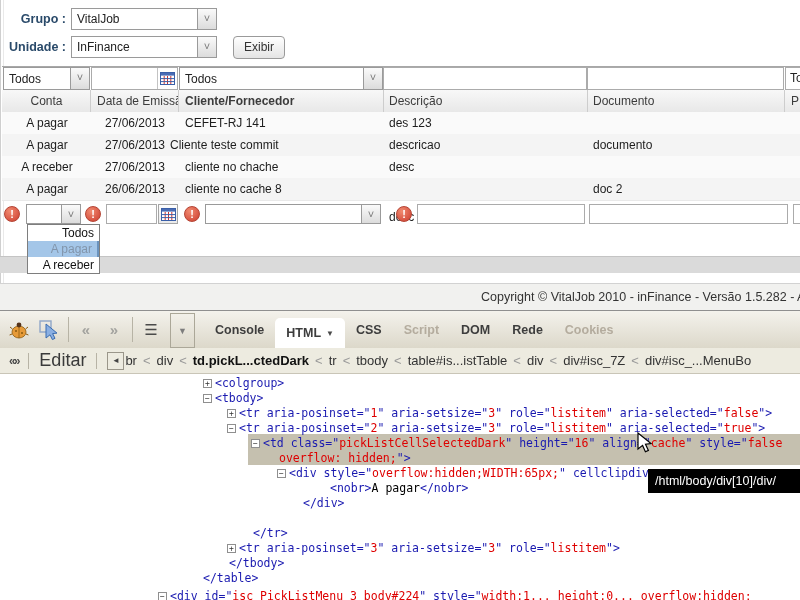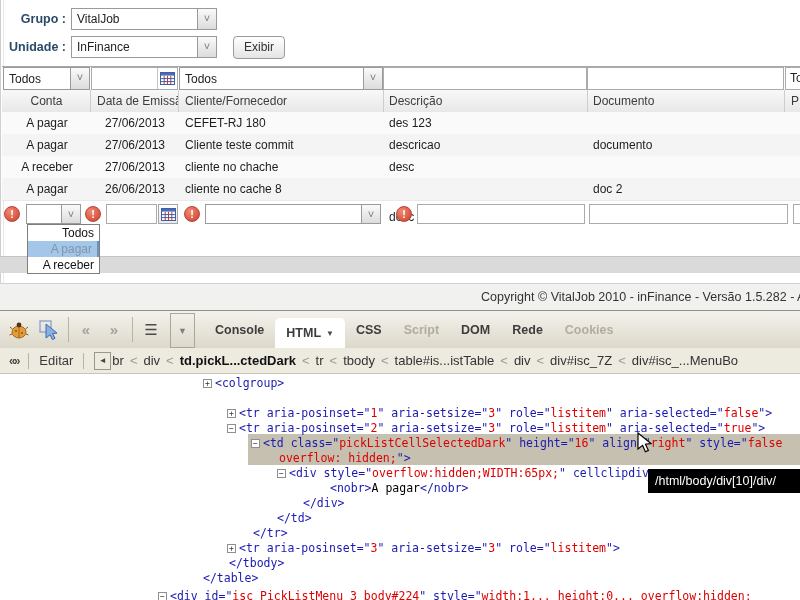--- a/index.html
+++ b/index.html
@@ -51,21 +51,21 @@
             display:flex;align-items:center;justify-content:center;color:#7d7d7d;font-size:9px;box-sizing:border-box;}
   .tabs{position:absolute;left:204px;bottom:0;height:37px;display:flex;align-items:stretch;}
   .tab{display:flex;align-items:center;padding:0 11px;font-weight:bold;font-size:12.5px;color:#3d3d3d;white-space:nowrap;}
   .tab.disabled{color:#b4ac9e;}
   .tab.active{background:#fff;border-radius:5px 5px 0 0;height:30px;align-self:flex-end;}
   .tab .caret{font-size:8px;margin-left:5px;color:#4a4a4a;}
   .crumbbar{position:absolute;left:0;top:37px;width:800px;height:26px;background:#edebe0;
             border-bottom:1px solid #c9c5b7;box-sizing:border-box;display:flex;align-items:center;}
   .pairico{margin-left:9px;font-size:12px;font-weight:bold;color:#4a4a4a;letter-spacing:-2px;}
   .crumb-sep-line{width:1px;height:16px;background:#b7b3a5;margin:0 10px;}
-  .editar{font-size:13px;color:#3a3a3a;}
+  .editar{font-size:18px;color:#3a3a3a;}
   .backbox{width:17px;height:18px;border:1px solid #9a968a;box-sizing:border-box;display:flex;align-items:center;
            justify-content:center;font-size:8px;color:#444;margin-right:1px;}
   .path{display:flex;align-items:center;white-space:nowrap;overflow:hidden;font-size:13px;color:#333;flex:1;}
   .path .psep{color:#999;margin:0 6px;}
   .path .bold{font-weight:bold;color:#111;}
   .tree{position:absolute;left:0;top:63px;width:800px;height:227px;background:#fff;overflow:hidden;
         font-family:"DejaVu Sans Mono",monospace;font-size:11.5px;}
   .hlblock{position:absolute;left:248px;top:60px;width:552px;height:31px;background:#c5c0af;}
   .tl{position:absolute;left:0;right:0;height:15px;line-height:15px;white-space:pre;box-sizing:border-box;}
   .ebox{display:inline-block;width:9px;height:9px;border:1px solid #8f8f8f;background:#fff;box-sizing:border-box;
@@ -123,38 +123,38 @@
       <span class="txt">Todos</span>
       <span class="btn">˅</span>
     </div>
     <input class="abs finput" style="left: 383px; top: 67px; width: 204px; height: 23px;" value="">
     <input class="abs finput" style="left: 587px; top: 67px; width: 197px; height: 23px;" value="">
     <div class="abs fcell" style="left:785px;top:67px;width:60px;height:23px;line-height:21px;padding-left:4px;">Todos</div>
 
     <div class="abs hrow" id="hdr">
         <div class="hcell c" style="left: 1px; width: 88px;">Conta</div>
         <div class="hcell c" style="left: 89px; width: 88px;">Data de Emissão</div>
-        <div class="hcell" style="left: 177px; width: 205px;">Cliente/Fornecedor</div>
+        <div class="hcell" style="left: 177px; width: 205px; font-weight: bold;">Cliente/Fornecedor</div>
         <div class="hcell" style="left: 381px; width: 205px;">Descrição</div>
         <div class="hcell" style="left: 585px; width: 198px;">Documento</div>
         <div class="hcell" style="left: 783px; width: 60px;">P</div>
       </div>
 
     <div id="rows">
         <div class="drow" style="top: 112px;">
           <div class="dcell c" style="left: 1px; width: 88px;">A pagar</div>
           <div class="dcell c" style="left: 89px; width: 88px;">27/06/2013</div>
-          <div class="dcell" style="left: 177px; width: 205px;">CEFET-RJ 180</div>
+          <div class="dcell" style="left: 177px; width: 205px;">CEFET-RJ 141</div>
           <div class="dcell" style="left: 381px; width: 205px;">des 123</div>
           <div class="dcell" style="left: 585px; width: 198px;"></div>
         </div>
         <div class="drow alt" style="top: 134px;">
           <div class="dcell c" style="left: 1px; width: 88px;">A pagar</div>
           <div class="dcell c" style="left: 89px; width: 88px;">27/06/2013</div>
-          <div class="dcell" style="left: 177px; width: 205px;">Cliente teste commit</div>
+          <div class="dcell" style="left: 162px; width: 205px;">Cliente teste commit</div>
           <div class="dcell" style="left: 381px; width: 205px;">descricao</div>
           <div class="dcell" style="left: 585px; width: 198px;">documento</div>
         </div>
         <div class="drow" style="top: 156px;">
           <div class="dcell c" style="left: 1px; width: 88px;">A receber</div>
           <div class="dcell c" style="left: 89px; width: 88px;">27/06/2013</div>
           <div class="dcell" style="left: 381px; width: 205px;">desc</div>
           <div class="dcell" style="left: 177px; width: 205px;">cliente no chache</div>
           <div class="dcell" style="left: 585px; width: 198px;"></div>
         </div>
@@ -285,28 +285,28 @@
           <span class="psep">&lt;</span>
           <span>div#isc_7Z</span>
           <span class="psep">&lt;</span>
           <span>div#isc_...MenuBo</span>
         </span>
     </div>
 
     <div class="tree" id="tree">
       <div class="hlblock"></div>
     <div class="tl" style="top: 2px; padding-left: 203px;"><span class="ebox">+</span><span class="m">&lt;colgroup&gt;</span></div>
+        <div class="tl" style="top: 17px; padding-left: 203px;"><span class="ebox">−</span><span class="m">&lt;tbody&gt;</span></div>
         <div class="tl" style="top: 32px; padding-left: 227px;"><span class="ebox">+</span><span class="m">&lt;tr aria-posinset="</span><span class="v">1</span><span class="m">" aria-setsize="</span><span class="v">3</span><span class="m">" role="</span><span class="v">listitem</span><span class="m">" aria-selected="</span><span class="v">false</span><span class="m">"&gt;</span></div>
         <div class="tl" style="top: 47px; padding-left: 227px;"><span class="ebox">−</span><span class="m">&lt;tr aria-posinset="</span><span class="v">2</span><span class="m">" aria-setsize="</span><span class="v">3</span><span class="m">" role="</span><span class="v">listitem</span><span class="m">" aria-selected="</span><span class="v">true</span><span class="m">"&gt;</span></div>
-        <div class="tl" style="top: 62px; padding-left: 251px;"><span class="ebox">−</span><span class="m">&lt;td class="</span><span class="v">pickListCellSelectedDark</span><span class="m">" height="</span><span class="v">16</span><span class="m">" align="</span><span class="v">right</span><span class="m">" style="</span><span class="v">false</span></div>
+        <div class="tl" style="top: 62px; padding-left: 251px;"><span class="ebox">−</span><span class="m">&lt;td class="</span><span class="v">pickListCellSelectedDark</span><span class="m">" height="</span><span class="v">16</span><span class="m">" align="</span><span class="v">cache</span><span class="m">" style="</span><span class="v">false</span></div>
         <div class="tl" style="top: 77px; padding-left: 279px;"><span class="v">overflow: hidden;</span><span class="m">"&gt;</span></div>
         <div class="tl" style="top: 92px; padding-left: 277px;"><span class="ebox">−</span><span class="m">&lt;div style="</span><span class="v">overflow:hidden;WIDTH:65px;</span><span class="m">" cellclipdiv</span></div>
         <div class="tl" style="top: 107px; padding-left: 330px;"><span class="m">&lt;nobr&gt;</span><span class="x">A pagar</span><span class="m">&lt;/nobr&gt;</span></div>
         <div class="tl" style="top: 122px; padding-left: 303px;"><span class="m">&lt;/div&gt;</span></div>
-        <div class="tl" style="top: 137px; padding-left: 277px;"><span class="m">&lt;/td&gt;</span></div>
         <div class="tl" style="top: 152px; padding-left: 253px;"><span class="m">&lt;/tr&gt;</span></div>
         <div class="tl" style="top: 167px; padding-left: 227px;"><span class="ebox">+</span><span class="m">&lt;tr aria-posinset="</span><span class="v">3</span><span class="m">" aria-setsize="</span><span class="v">3</span><span class="m">" role="</span><span class="v">listitem</span><span class="m">"&gt;</span></div>
         <div class="tl" style="top: 197px; padding-left: 203px;"><span class="m">&lt;/table&gt;</span></div>
         <div class="tl" style="top: 182px; padding-left: 229px;"><span class="m">&lt;/tbody&gt;</span></div>
         <div class="tl" style="top: 215px; padding-left: 158px;"><span class="ebox">−</span><span class="m">&lt;div id="</span><span class="v">isc_PickListMenu_3_body#224</span><span class="m">" style="</span><span class="v">width:1... height:0... overflow:hidden;</span></div>
       </div>
     <div class="tooltip" style="top:158px;left:648px;">/html/body/div[10]/div/</div>
     <span class="cursor" style="top:121px;left:637px;">
       <svg width="18" height="22" viewBox="0 0 18 22">
           <path d="M1,1 L1,17 L5.6,13.4 L8.4,19.8 L11.4,18.4 L8.5,12.2 L14,11.6 Z" fill="#fff" stroke="#000" stroke-width="1.2"></path>

